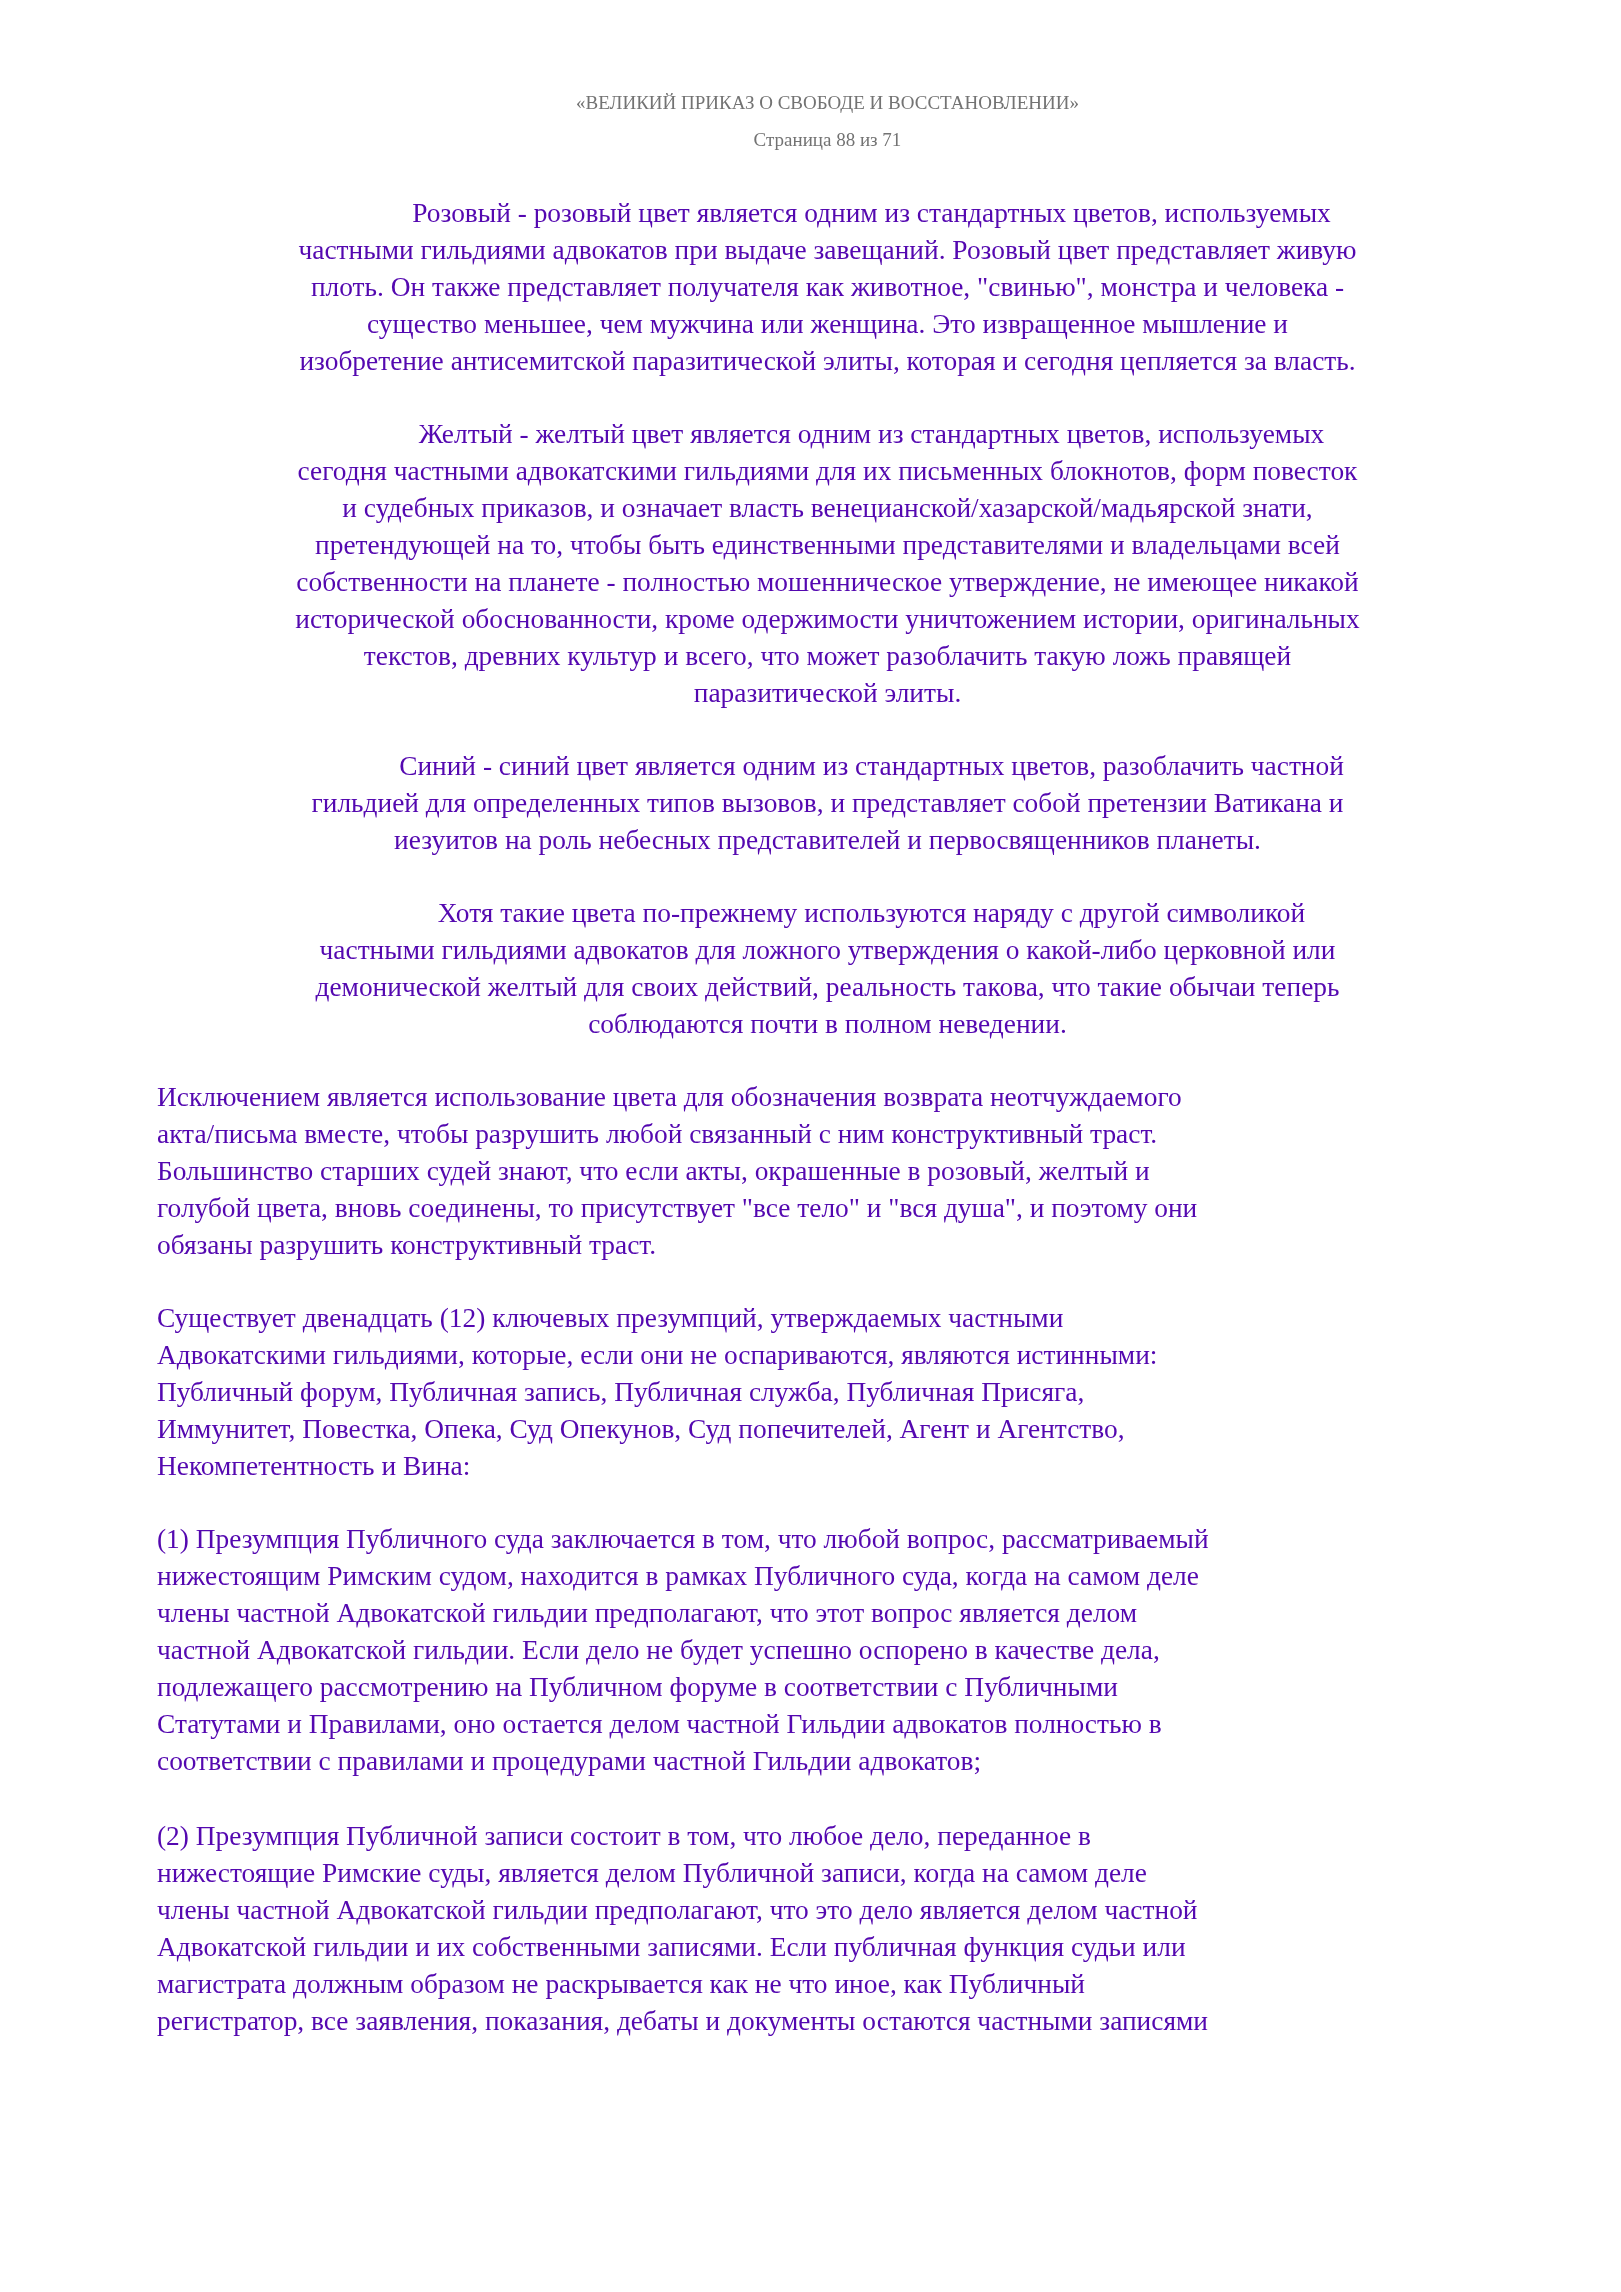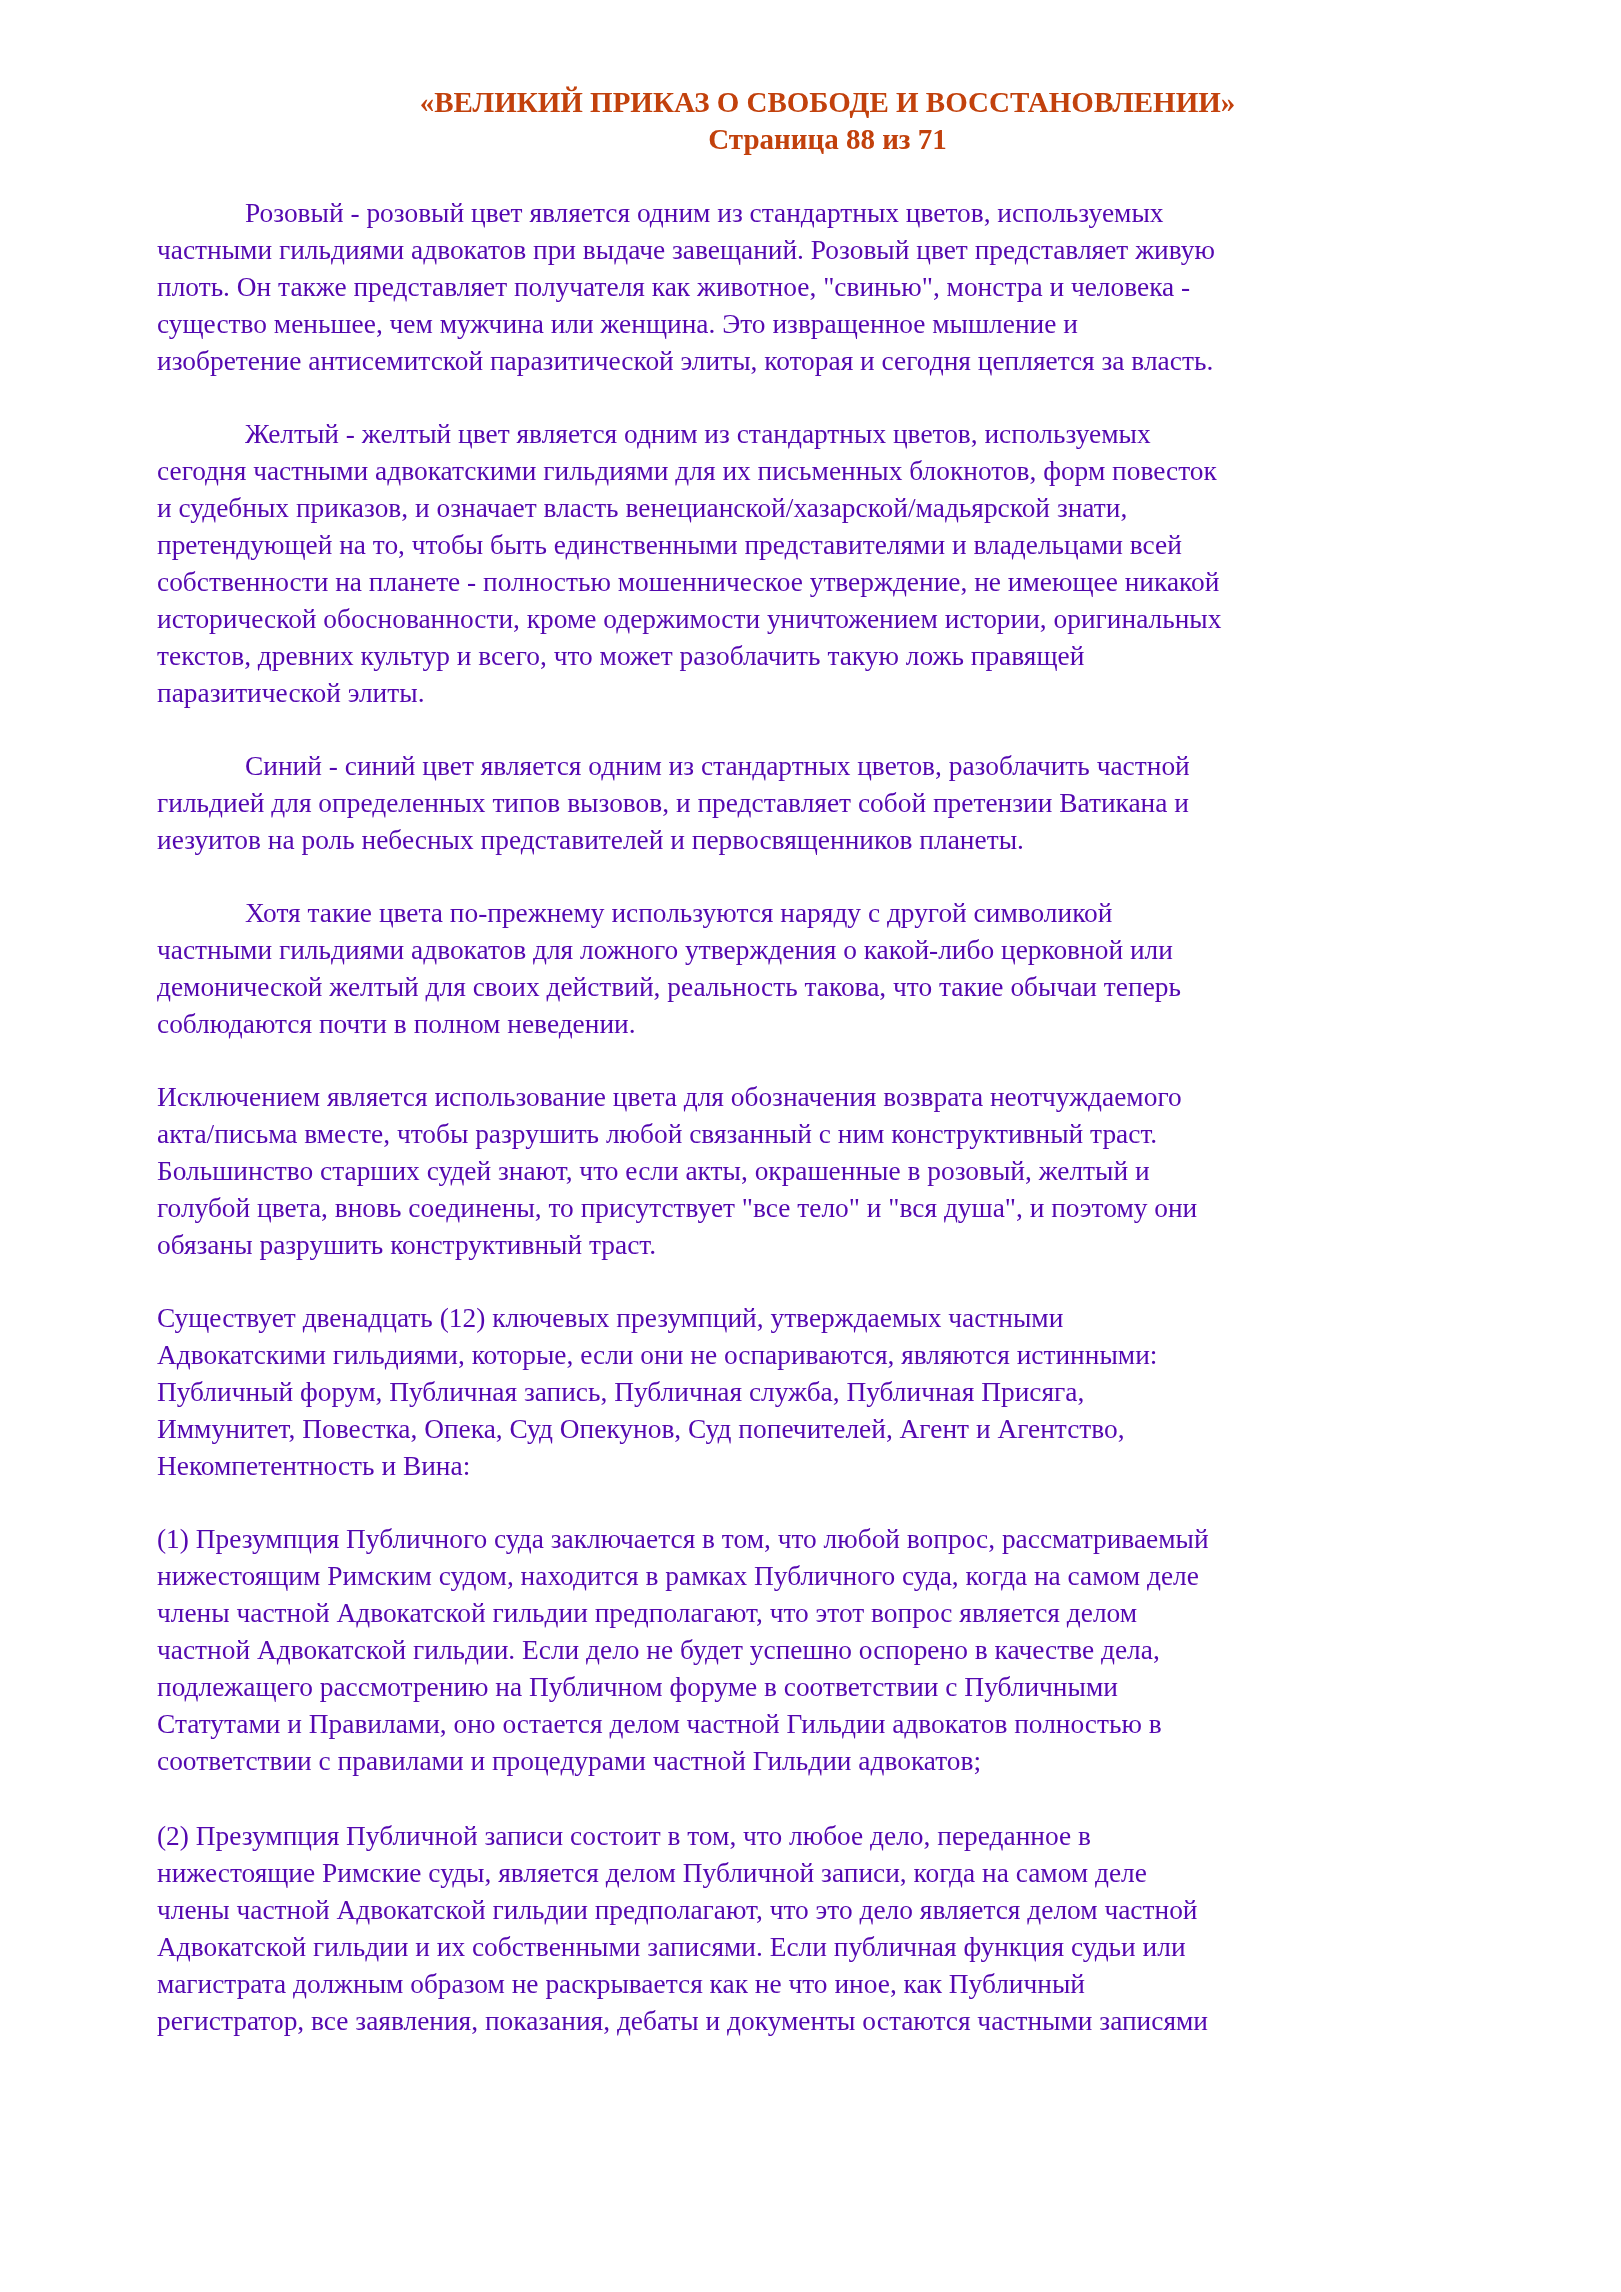--- a/index.html
+++ b/index.html
@@ -12,38 +12,39 @@
     width: 1621px;
     min-height: 2293px;
     background: #ffffff;
     box-sizing: border-box;
     padding: 84px 123px 59px 157px;
     font-family: "Liberation Serif", "DejaVu Serif", serif;
     overflow: hidden;
   }
   .doc-header {
     text-align: center;
-    color: #c2410c;
-    font-weight: bold;
-    font-size: 29px;
+    color: #737373;
+    font-weight: normal;
+    font-size: 19px;
     line-height: 37px;
     margin: 0 0 37px 0;
   }
   .doc-title, .doc-subtitle {
     white-space: pre;
   }
   .para {
     color: #5408b0;
     font-size: 27.4px;
     line-height: 37px;
     margin: 0 0 36px 0;
     white-space: pre;
   }
   .para.indent {
     text-indent: 88px;
+    text-align: center;
   }
   .para.extra-gap {
     margin-top: 38px;
   }
 </style>
 </head>
 <body>
 
 <div class="page">
 

